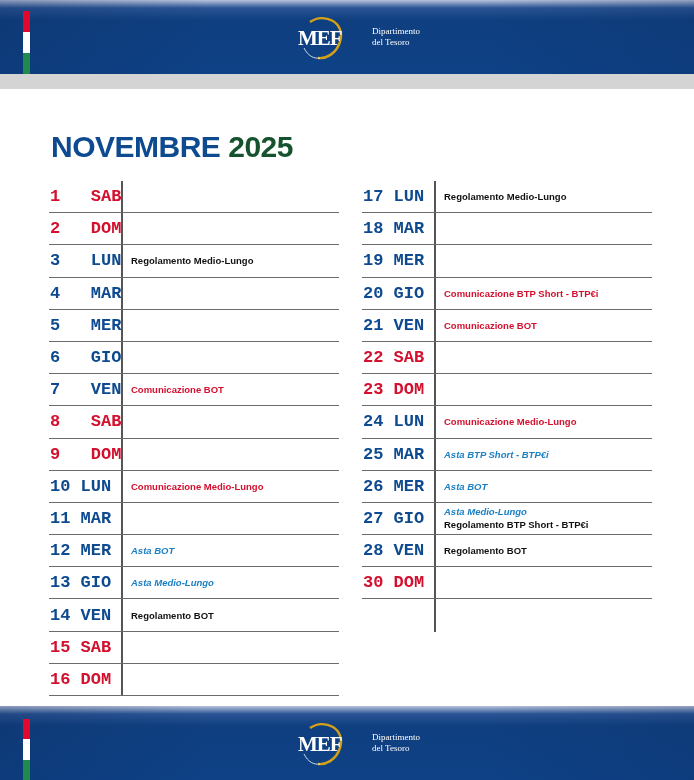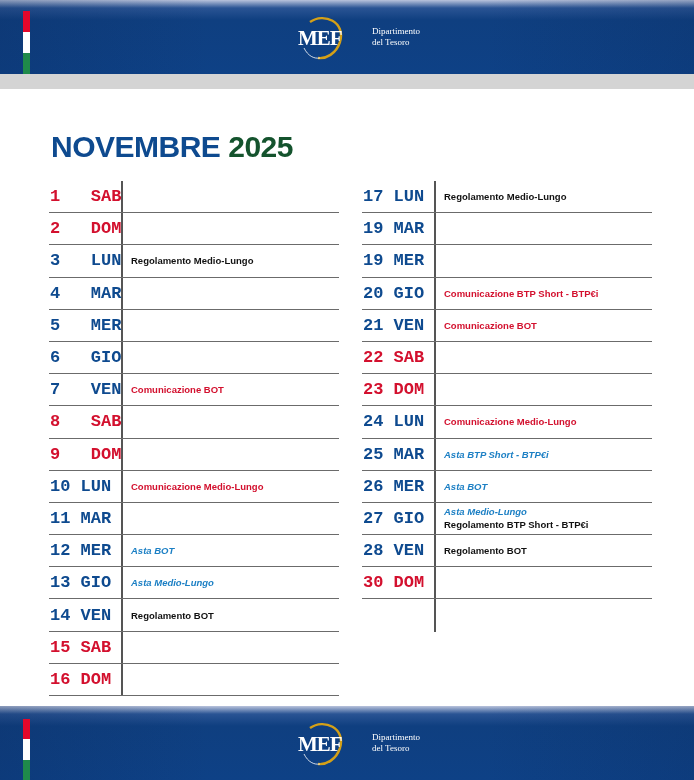--- a/index.html
+++ b/index.html
@@ -161,21 +161,21 @@
   </div>
 <div class="col right" id="col-right">
   <div class="vline" style="height: 450.8px;"></div>
 <div class="row">
       <div class="day">17 LUN</div>
       <div class="events">
         <div class="ev black">Regolamento Medio-Lungo</div>
       </div>
     </div>
     <div class="row">
-      <div class="day">19 MAR</div>
+      <div class="day">18 MAR</div>
       <div class="events"></div>
     </div>
     <div class="row">
       <div class="day">19 MER</div>
       <div class="events"></div>
     </div>
     <div class="row">
       <div class="day">20 GIO</div>
       <div class="events">
         <div class="ev red">Comunicazione BTP Short - BTP€i</div>

